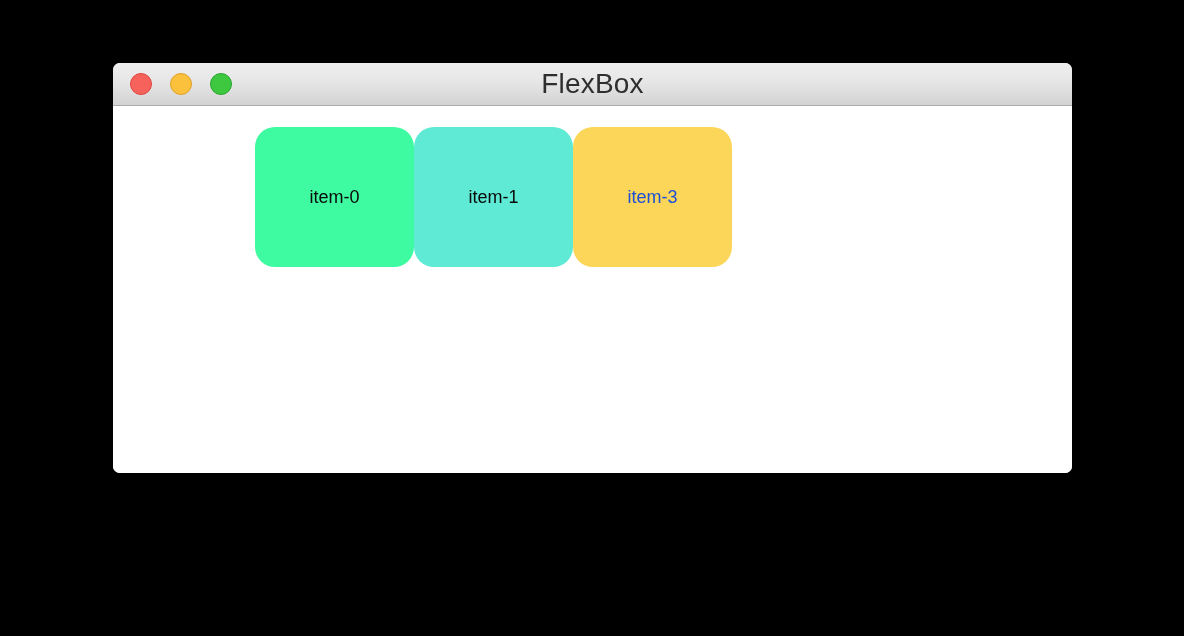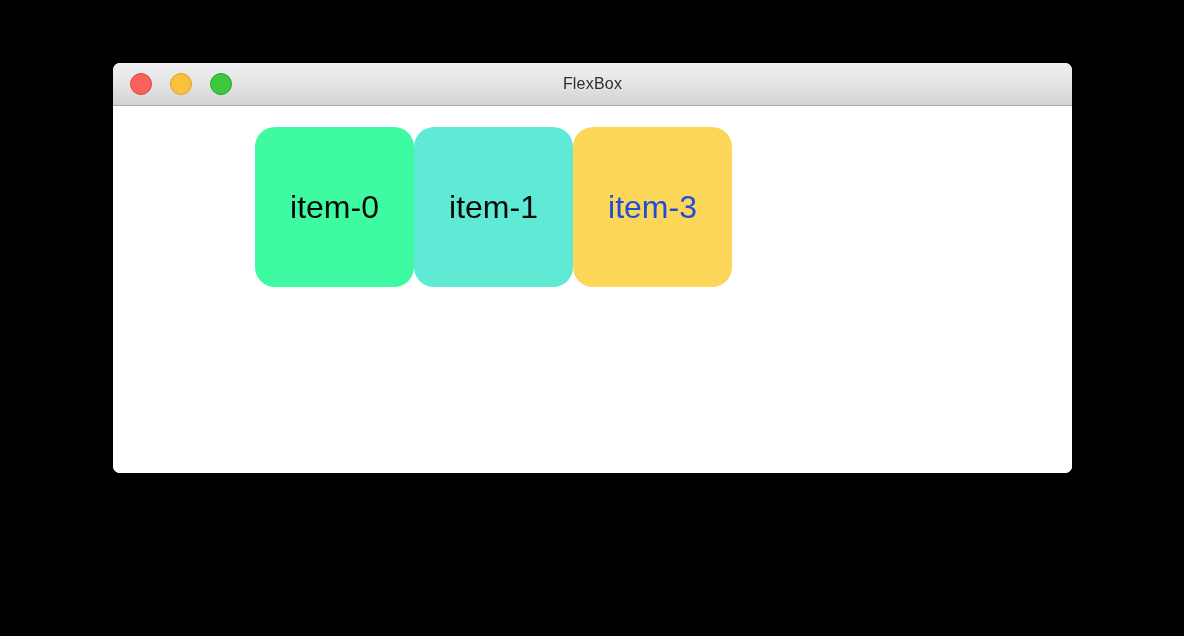--- a/index.html
+++ b/index.html
@@ -48,47 +48,47 @@
     width: 20px;
     height: 20px;
     border-radius: 50%;
     border: 1px solid rgba(0,0,0,0.15);
     box-sizing: content-box;
     padding: 0;
     cursor: default;
   }
 
   .window-title {
-    font-size: 16px;
+    font-size: 28px;
     color: #2E2E2E;
     letter-spacing: 0.2px;
   }
 
   .content {
     position: relative;
     height: 367px;
     background: #FFFFFF;
   }
 
   .flex-container {
     position: absolute;
     left: 142px;
     top: 21px;
     display: flex;
     flex-direction: row;
   }
 
   .flex-item {
     width: 159px;
-    height: 160px;
+    height: 140px;
     border-radius: 20px;
     display: flex;
     align-items: center;
     justify-content: center;
-    font-size: 32px;
+    font-size: 18px;
     color: #0A0A0A;
   }
 </style>
 </head>
 <body>
 
 <div class="window">
   <div class="titlebar">
     <div class="traffic-lights">
       <button class="traffic-light" style="background-color: rgb(247, 98, 92); border-color: rgb(224, 68, 62);"></button>

